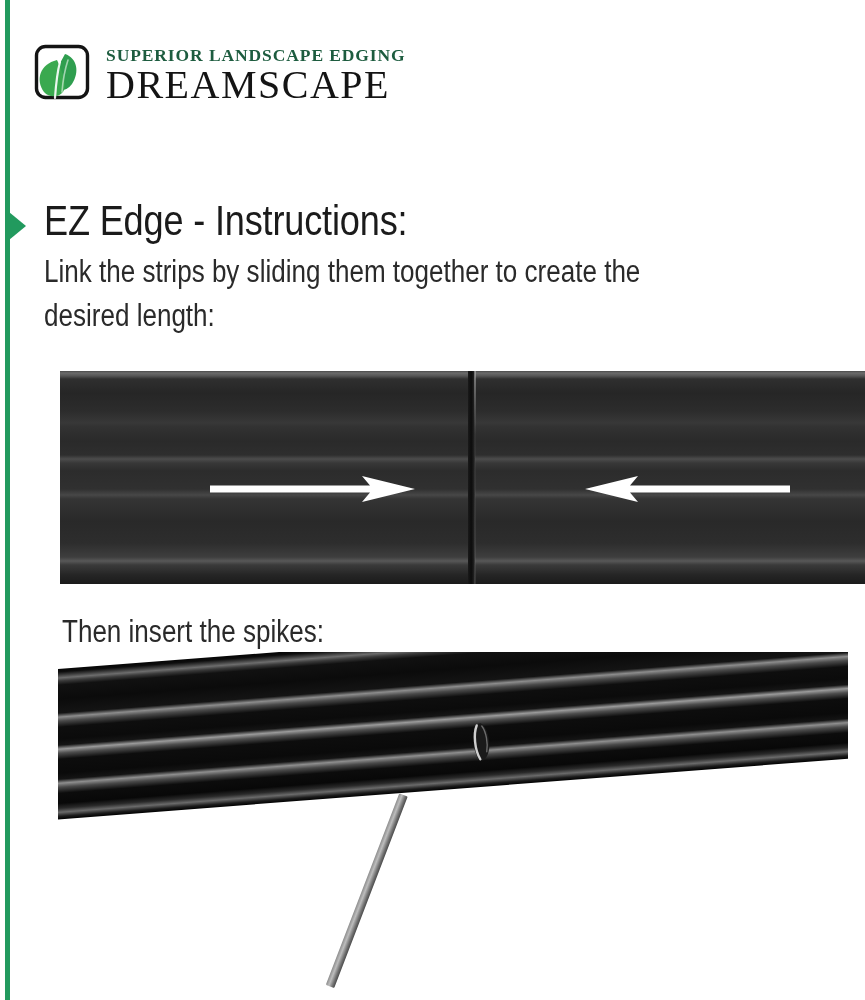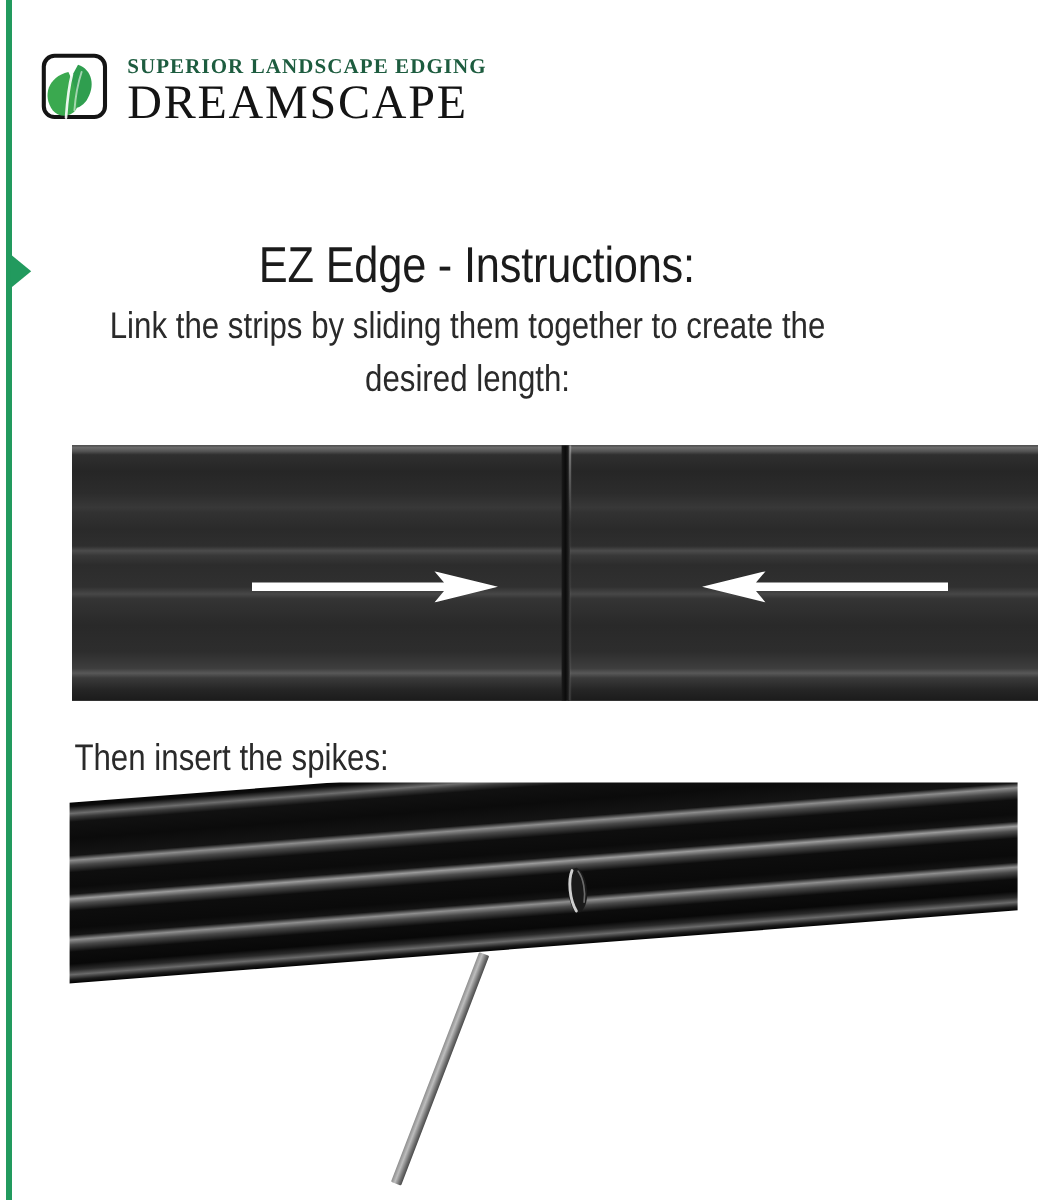--- a/index.html
+++ b/index.html
@@ -71,24 +71,23 @@
     letter-spacing: 0.9px;
     color: #1d5c3f;
     font-weight: 700;
     white-space: nowrap;
     margin-top: 1px;
   }
 
   
   #content {
     position: absolute;
-    left: 62px;
+    left: 44px;
     top: 196px;
     width: 780px;
-    text-align: center;
   }
   #page-title {
     font-family: "Liberation Sans Narrow", "Liberation Sans", sans-serif;
     font-stretch: condensed;
     font-size: 42px;
     line-height: 50px;
     color: #1b1b1b;
     font-weight: 400;
     letter-spacing: -0.2px;
     margin: 0;

